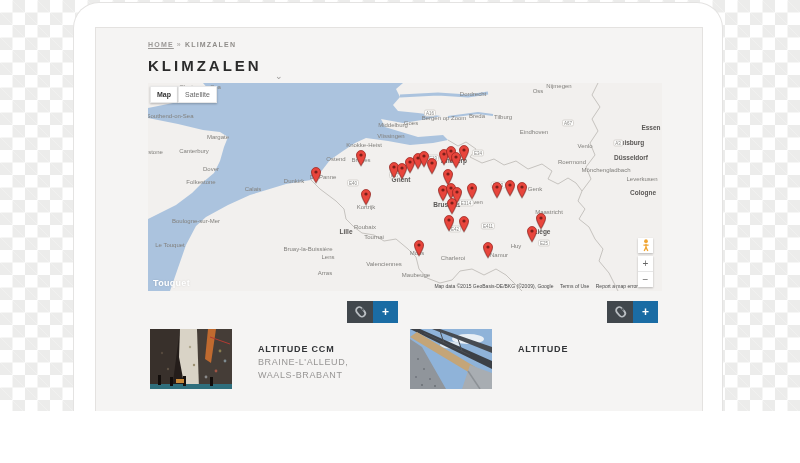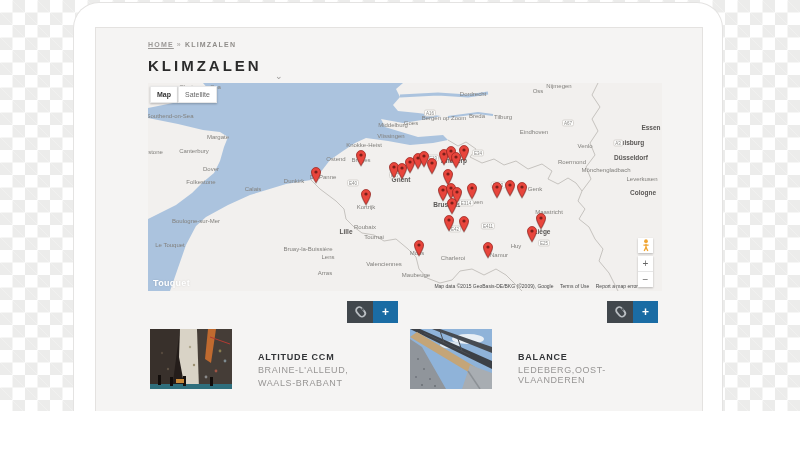--- a/index.html
+++ b/index.html
@@ -53,21 +53,21 @@
   .cards-row{display:flex;margin-top:10px;width:510px;}
   .card{position:relative;width:250px;height:92px;margin-right:10px;cursor:pointer;}
   .card:last-child{margin-right:0;}
   .card-actions{position:absolute;top:0;right:0;display:flex;}
   .btn-carabiner{width:26px;height:22px;background:#41474c;display:flex;align-items:center;justify-content:center;cursor:pointer;}
   .btn-add{width:25px;height:22px;background:#1a6ca4;color:#fff;font-size:12px;font-weight:bold;
     display:flex;align-items:center;justify-content:center;cursor:pointer;line-height:1;}
   .card-body{position:absolute;left:2px;top:28px;display:flex;}
   .card-photo{width:82px;height:60px;overflow:hidden;background:#333;}
   .card-text{margin-left:26px;padding-top:15px;width:135px;}
-  .card-title{font-size:9px;font-weight:bold;letter-spacing:0.8px;color:#323437;margin-top:8px;}
+  .card-title{font-size:9px;font-weight:bold;letter-spacing:0.8px;color:#323437;}
   .card-line{font-size:9px;letter-spacing:0.6px;color:#979594;margin-top:3px;}
 </style>
 </head>
 <body>
 
 <div class="stage">
   <div class="laptop-screen"></div>
   <div class="laptop-base"></div>
 
   <div class="screen-inner">
@@ -380,22 +380,21 @@
                   <circle cx="14" cy="40" r="1" fill="#6f747a"></circle>
                 <circle cx="6" cy="48" r="1" fill="#70757c"></circle>
                   <circle cx="20" cy="50" r="1" fill="#70757c"></circle>
                 <circle cx="12" cy="56" r="1" fill="#6a6f75"></circle>
                   <circle cx="25" cy="57" r="1" fill="#6a6f75"></circle>
                 <polygon points="60,36 82,44 82,60 52,60" fill="#a8adb2"></polygon>
                 <line x1="58" y1="42" x2="70" y2="60" stroke="#8c9196" stroke-width="1.5"></line>
               </svg>
             </div>
             <div class="card-text">
-              <div class="card-title">BALANCE</div>
-              <div class="card-line">LEDEBERG,OOST-VLAANDEREN</div>
+              <div class="card-title">ALTITUDE</div>
               <div class="card-line"></div>
             </div>
           </div>
         </div>
 
       </div>
     </div>
   </div>
 </div>
 

